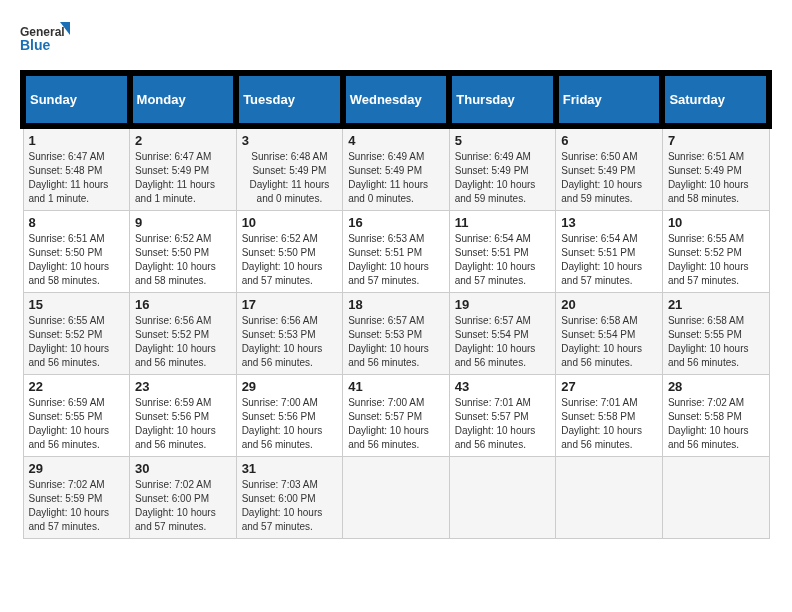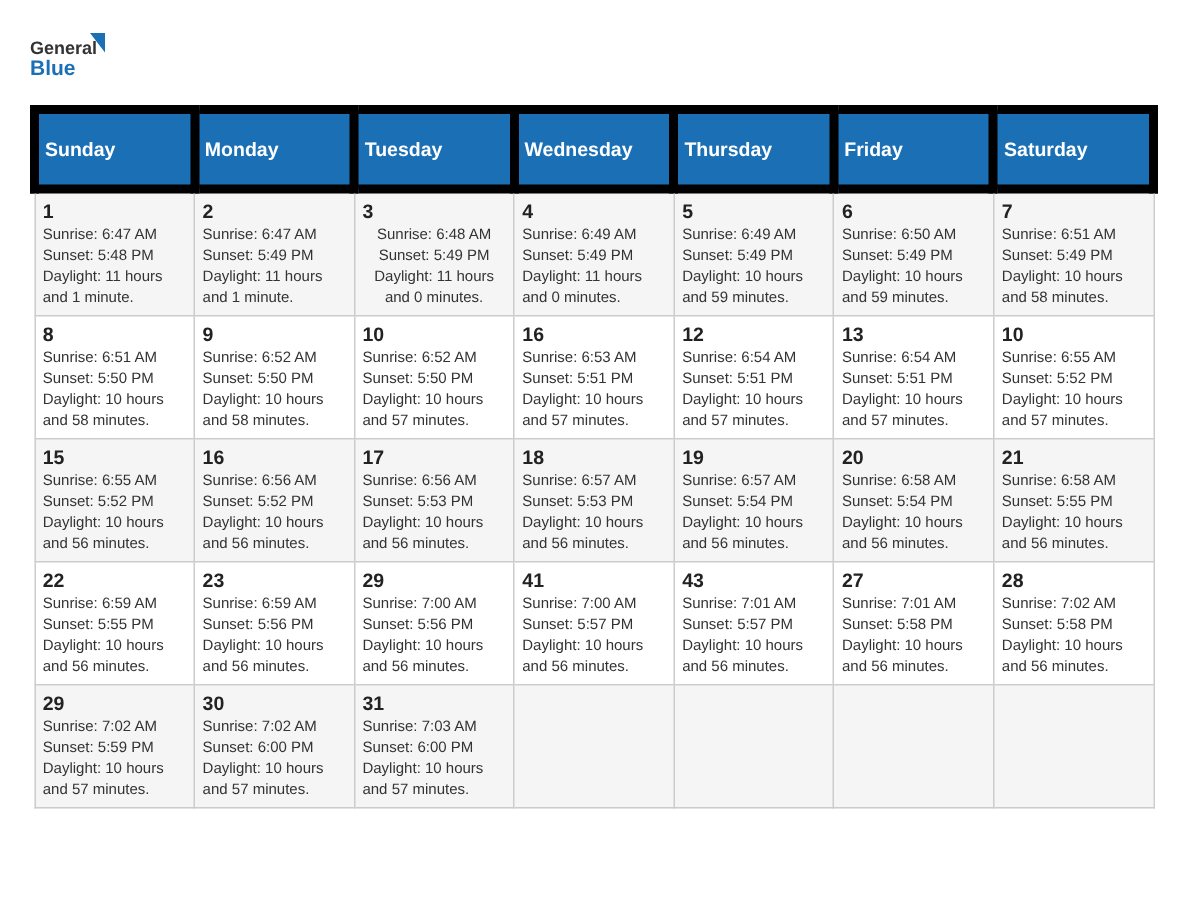--- a/index.html
+++ b/index.html
@@ -173,21 +173,21 @@
 Sunset: 5:50 PM
 Daylight: 10 hours and 57 minutes.</div>
         </td>
         <td>
           <span class="day-num">16</span>
           <div class="day-info" style="white-space: pre-wrap;">Sunrise: 6:53 AM
 Sunset: 5:51 PM
 Daylight: 10 hours and 57 minutes.</div>
         </td>
         <td>
-          <span class="day-num">12</span>
+          <span class="day-num">11</span>
           <div class="day-info" style="white-space: pre-wrap;">Sunrise: 6:54 AM
 Sunset: 5:51 PM
 Daylight: 10 hours and 57 minutes.</div>
         </td>
         <td>
           <span class="day-num">13</span>
           <div class="day-info" style="white-space: pre-wrap;">Sunrise: 6:54 AM
 Sunset: 5:51 PM
 Daylight: 10 hours and 57 minutes.</div>
         </td>

